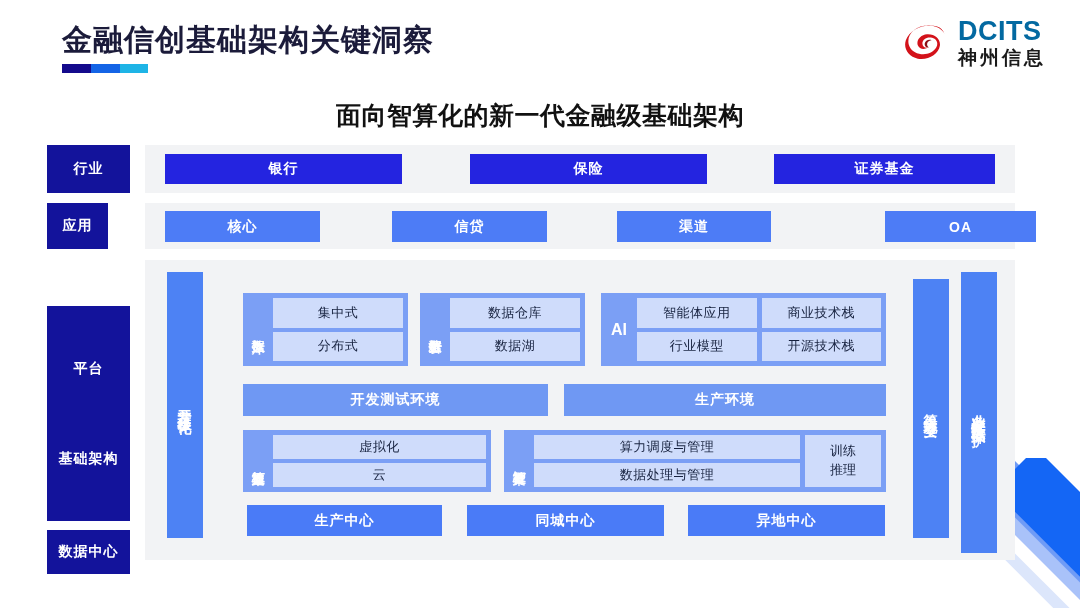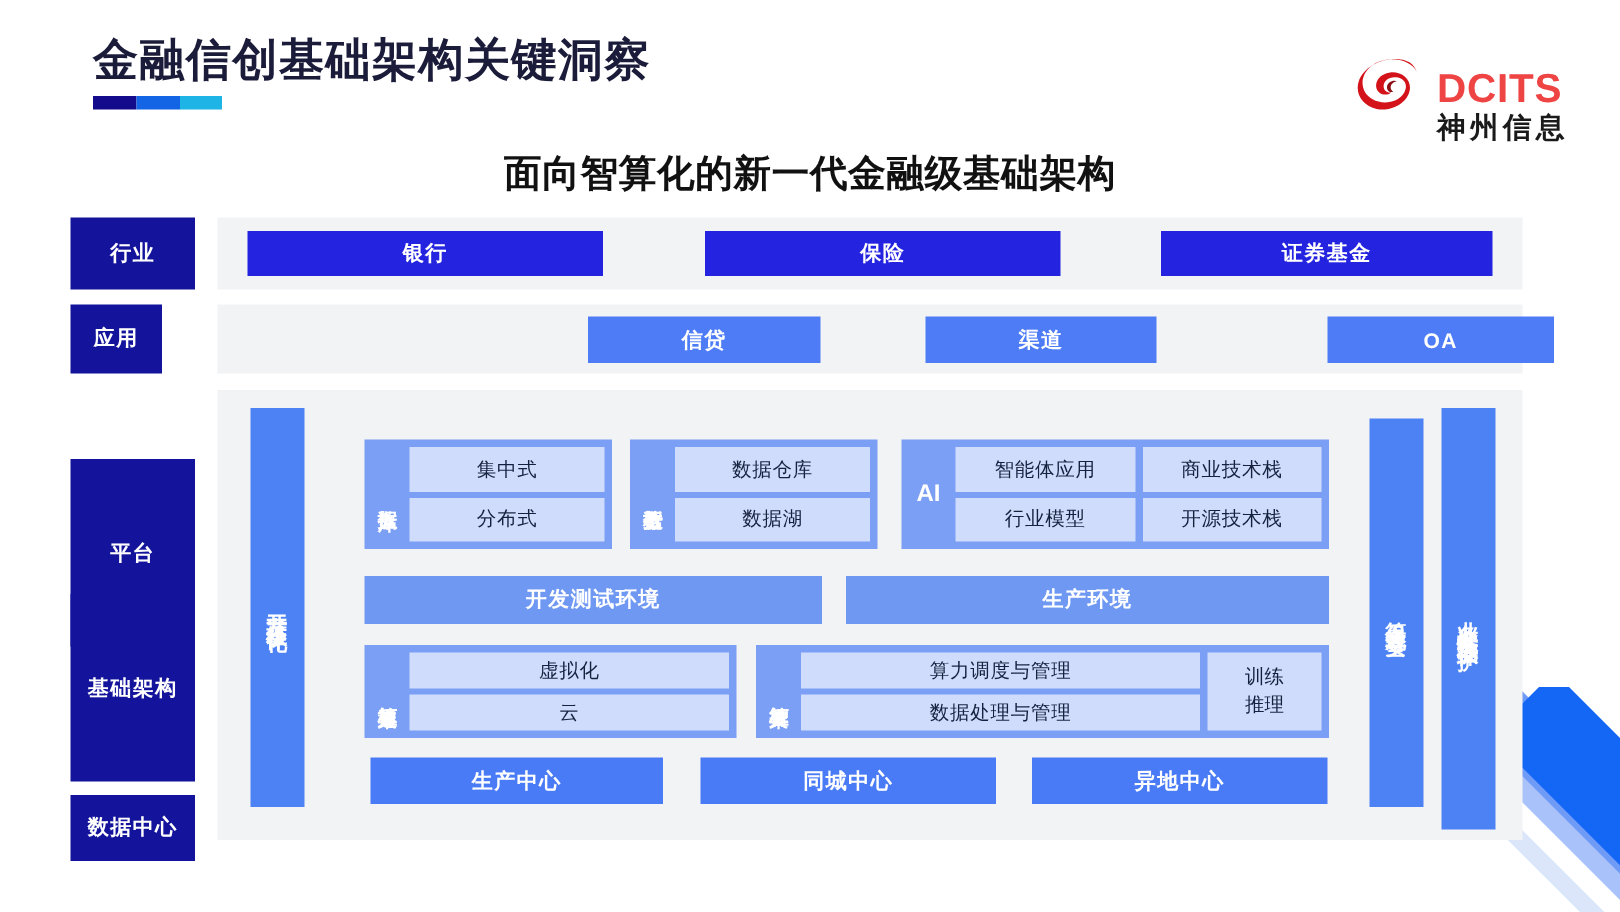--- a/index.html
+++ b/index.html
@@ -67,24 +67,23 @@
     right: 34px; top: 18px;
     display: flex;
     align-items: center;
     gap: 8px;
   }
   #brand-logo .logo-mark { width: 46px; height: 46px; flex: 0 0 auto; }
   #brand-logo .logo-text { line-height: 1; }
   #brand-logo .logo-en {
     font-size: 27px;
     font-weight: bold;
-    color: #ef4444;
+    color: #0369a1;
     letter-spacing: 0.5px;
     font-family: "Liberation Sans", sans-serif;
-    margin-top: 28px;
   }
   #brand-logo .logo-cn {
     font-size: 19px;
     font-weight: bold;
     color: #1a1a1a;
     letter-spacing: 3px;
     margin-top: 3px;
   }
 
   
@@ -268,20 +267,21 @@
   <div class="abs tier-label" style="left:47px;  top:396px; width:83px; height:125px;">基础架构</div>
   <div class="abs tier-label" style="left:47px;  top:530px; width:83px; height:44px;">数据中心</div>
 
   <div class="abs row-panel" style="left:145px; top:145px; width:870px; height:48px;">
     <div class="abs chip chip-industry" style="left:20px; top:9px; width:237px; height:30px;">银行</div>
     <div class="abs chip chip-industry" style="left:325px; top:9px; width:237px; height:30px;">保险</div>
     <div class="abs chip chip-industry" style="left:629px; top:9px; width:221px; height:30px;">证券基金</div>
   </div>
 
   <div class="abs row-panel" style="left:145px; top:203px; width:870px; height:46px;">
+    <div class="abs chip chip-app" style="left:20px; top:8px; width:155px; height:31px;">核心</div>
     <div class="abs chip chip-app" style="left:247px; top:8px; width:155px; height:31px;">信贷</div>
     <div class="abs chip chip-app" style="left:472px; top:8px; width:154px; height:31px;">渠道</div>
     <div class="abs chip chip-app" style="left:740px; top:8px; width:151px; height:31px;">OA</div>
   </div>
 
   <div class="abs row-panel" style="left:145px; top:260px; width:870px; height:300px;"></div>
 
   <div class="abs rail" style="left:167px; top:272px; width:36px; height:266px;">开发运维一体化</div>
 
   <div class="abs group-box" style="left:243px; top:293px; width:165px; height:73px;">

